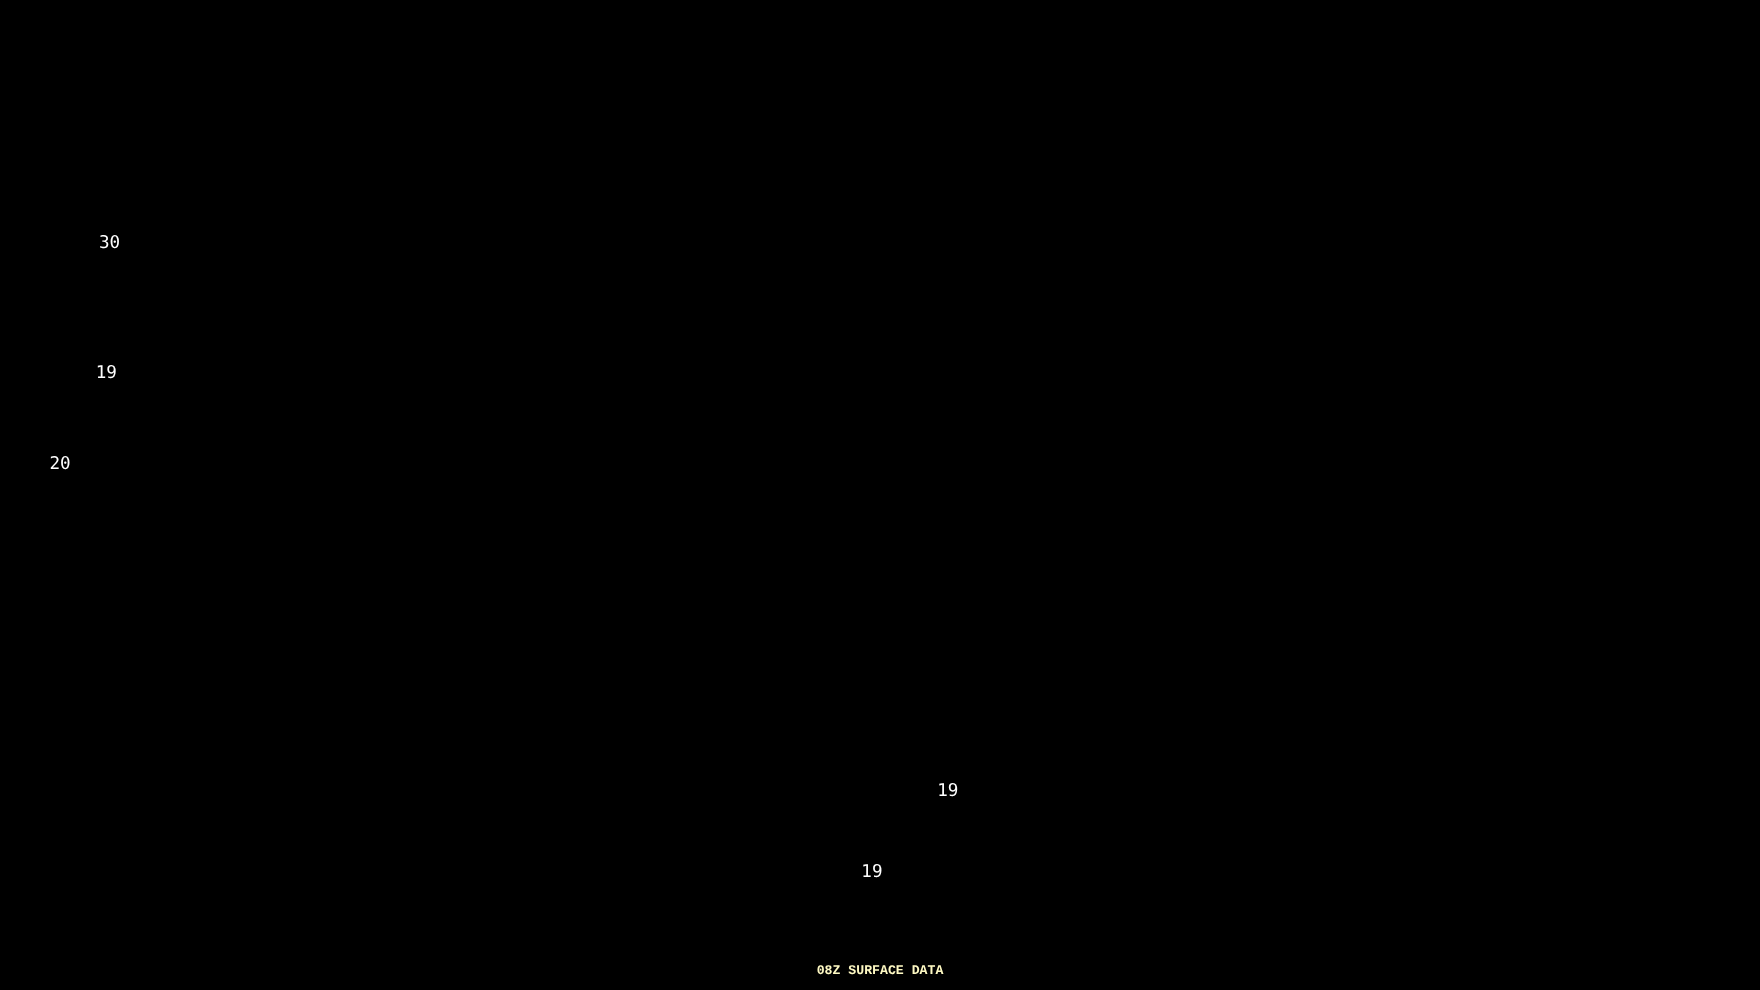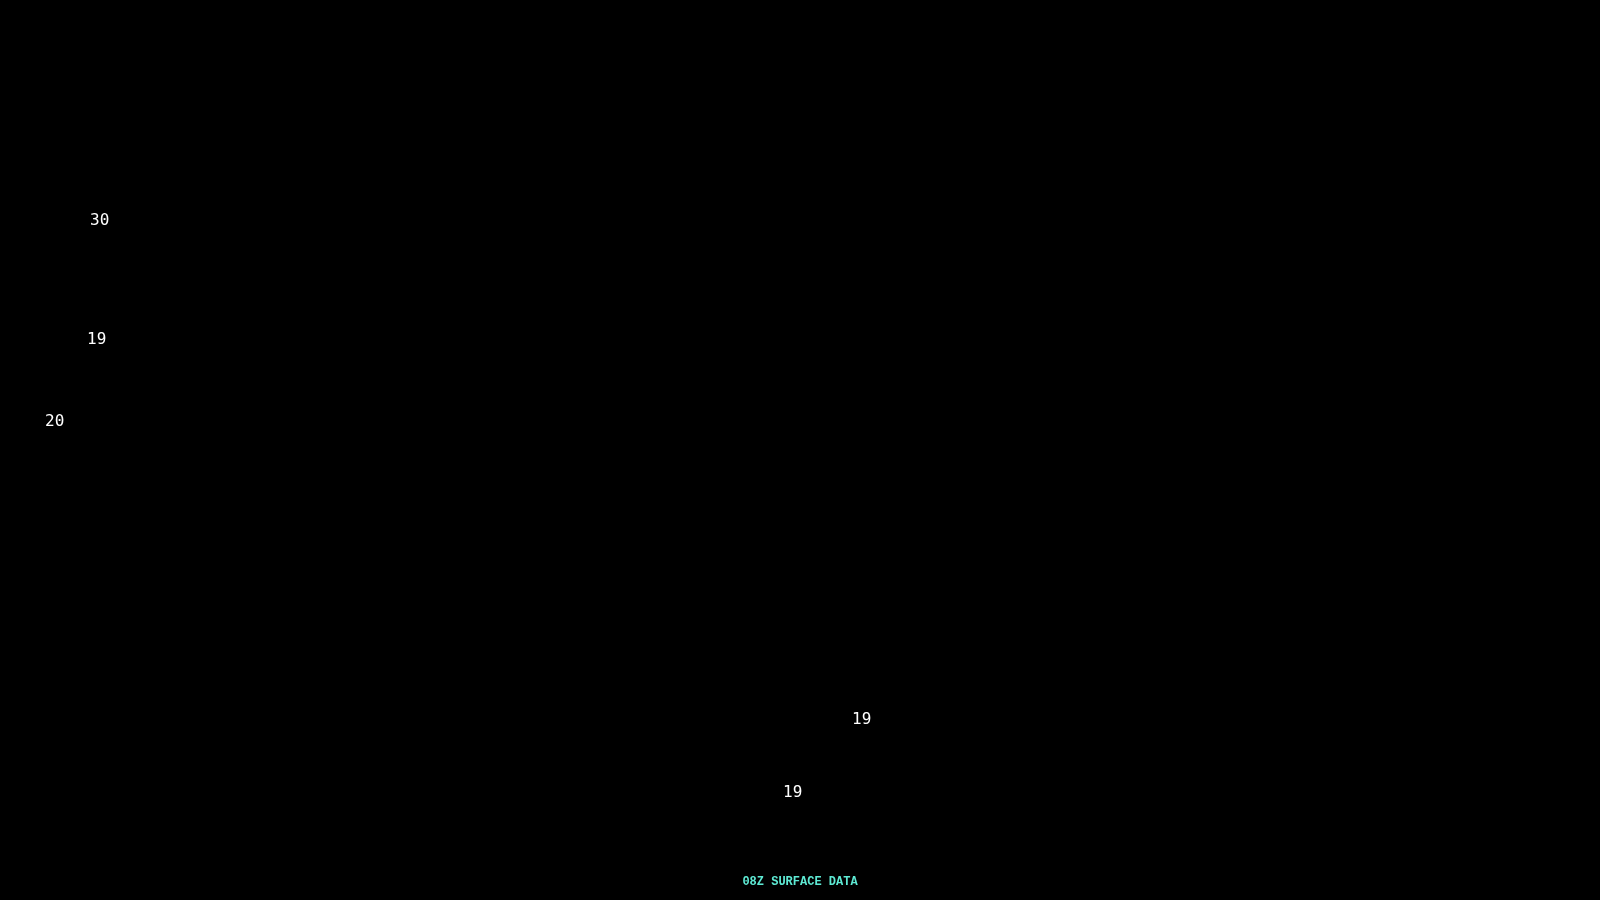--- a/index.html
+++ b/index.html
@@ -21,21 +21,21 @@
     font-family: "DejaVu Sans Mono", monospace;
     font-size: 16px;
     line-height: 12px;
     white-space: pre;
   }
   .map-title {
     position: absolute;
     top: 876px;
     left: 50%;
     transform: translateX(-50%);
-    color: #5eead4;
+    color: #fef9c3;
     font-family: "Liberation Mono", "DejaVu Sans Mono", monospace;
     font-size: 12px;
     font-weight: bold;
     line-height: 12px;
     letter-spacing: 0px;
     white-space: pre;
     text-align: right;
   }
 </style>
 </head>

